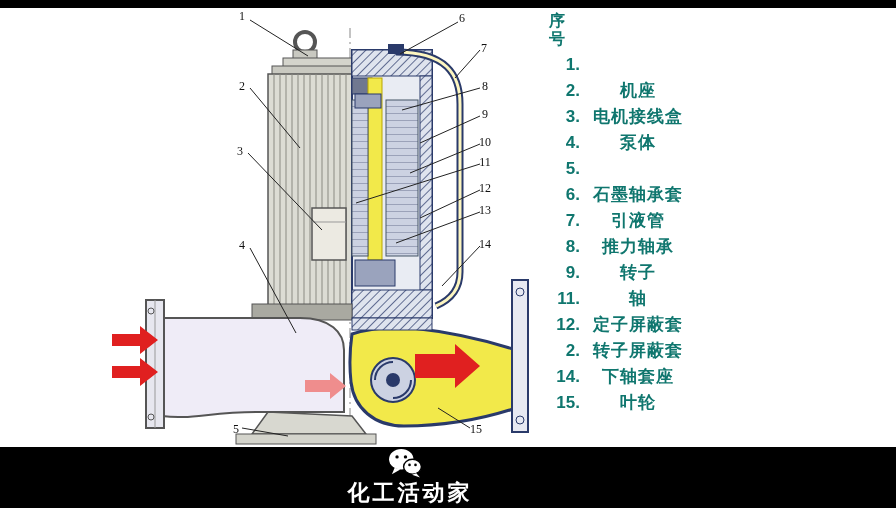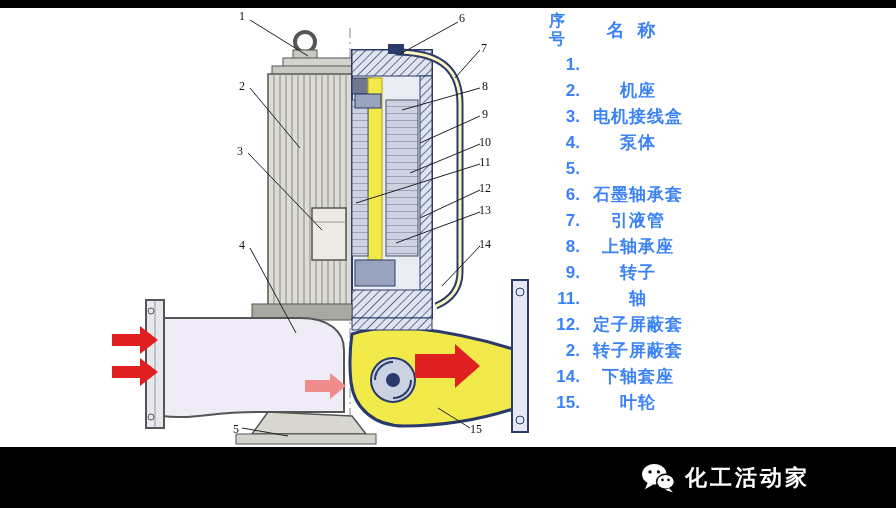--- a/index.html
+++ b/index.html
@@ -9,33 +9,34 @@
   }
   .top-bar { position:absolute; left:0; top:0; width:896px; height:8px; background:#000; }
   .content { position:absolute; left:0; top:8px; width:896px; height:439px; background:#fff; }
   .diagram-svg { position:absolute; left:0; top:0; }
   .diagram-svg text {
     font-family:"Liberation Serif", serif; font-size:12px; fill:#111;
   }
 
   .legend {
     position:absolute; left:544px; top:4px; width:152px;
-    font-weight:bold; color:#3b82f6;
+    font-weight:bold; color:#0f766e;
   }
   .legend-header { display:flex; align-items:center; margin-bottom:3px; }
   .hdr-num { width:26px; font-size:16px; line-height:1.15; text-align:center; word-break:break-all; }
   .hdr-name { flex:1; text-align:center; font-size:18px; letter-spacing:4px; }
   .legend-row { display:flex; height:26px; align-items:center; }
   .cell-num { width:36px; text-align:right; font-size:17px; }
   .cell-name { flex:1; text-align:center; font-size:17px; letter-spacing:1px; }
 
   .bottom-bar {
     position:absolute; left:0; top:447px; width:896px; height:61px; background:#000;
     display:flex; align-items:center; justify-content:flex-end; padding-right:86px;
     box-sizing:border-box;
+    flex-direction:column;
   }
   .brand { color:#fff; font-size:22px; font-weight:bold; letter-spacing:3px; margin-left:10px; }
   .wechat-icon { display:block; }
 </style>
 </head>
 <body>
 
 <div class="top-bar"></div>
 
 <div class="content">
@@ -154,21 +155,20 @@
       <text x="485" y="184">12</text>
       <text x="485" y="206">13</text>
       <text x="485" y="240">14</text>
       <text x="476" y="425">15</text>
     </g>
   </svg>
 
   <div class="legend">
     <div class="legend-header">
       <div class="hdr-num">序号</div>
-      <div class="hdr-name">名 称</div>
     </div>
     <div class="legend-row">
       <div class="cell-num">1.</div>
     </div>
     <div class="legend-row">
       <div class="cell-num">2.</div>
       <div class="cell-name">机座</div>
     </div>
     <div class="legend-row">
       <div class="cell-num">3.</div>
@@ -184,21 +184,21 @@
     <div class="legend-row">
       <div class="cell-num">6.</div>
       <div class="cell-name">石墨轴承套</div>
     </div>
     <div class="legend-row">
       <div class="cell-num">7.</div>
       <div class="cell-name">引液管</div>
     </div>
     <div class="legend-row">
       <div class="cell-num">8.</div>
-      <div class="cell-name">上轴承座</div>
+      <div class="cell-name">推力轴承</div>
     </div>
     <div class="legend-row">
       <div class="cell-num">9.</div>
       <div class="cell-name">转子</div>
     </div>
     <div class="legend-row">
       <div class="cell-num">11.</div>
       <div class="cell-name">轴</div>
     </div>
     <div class="legend-row">

